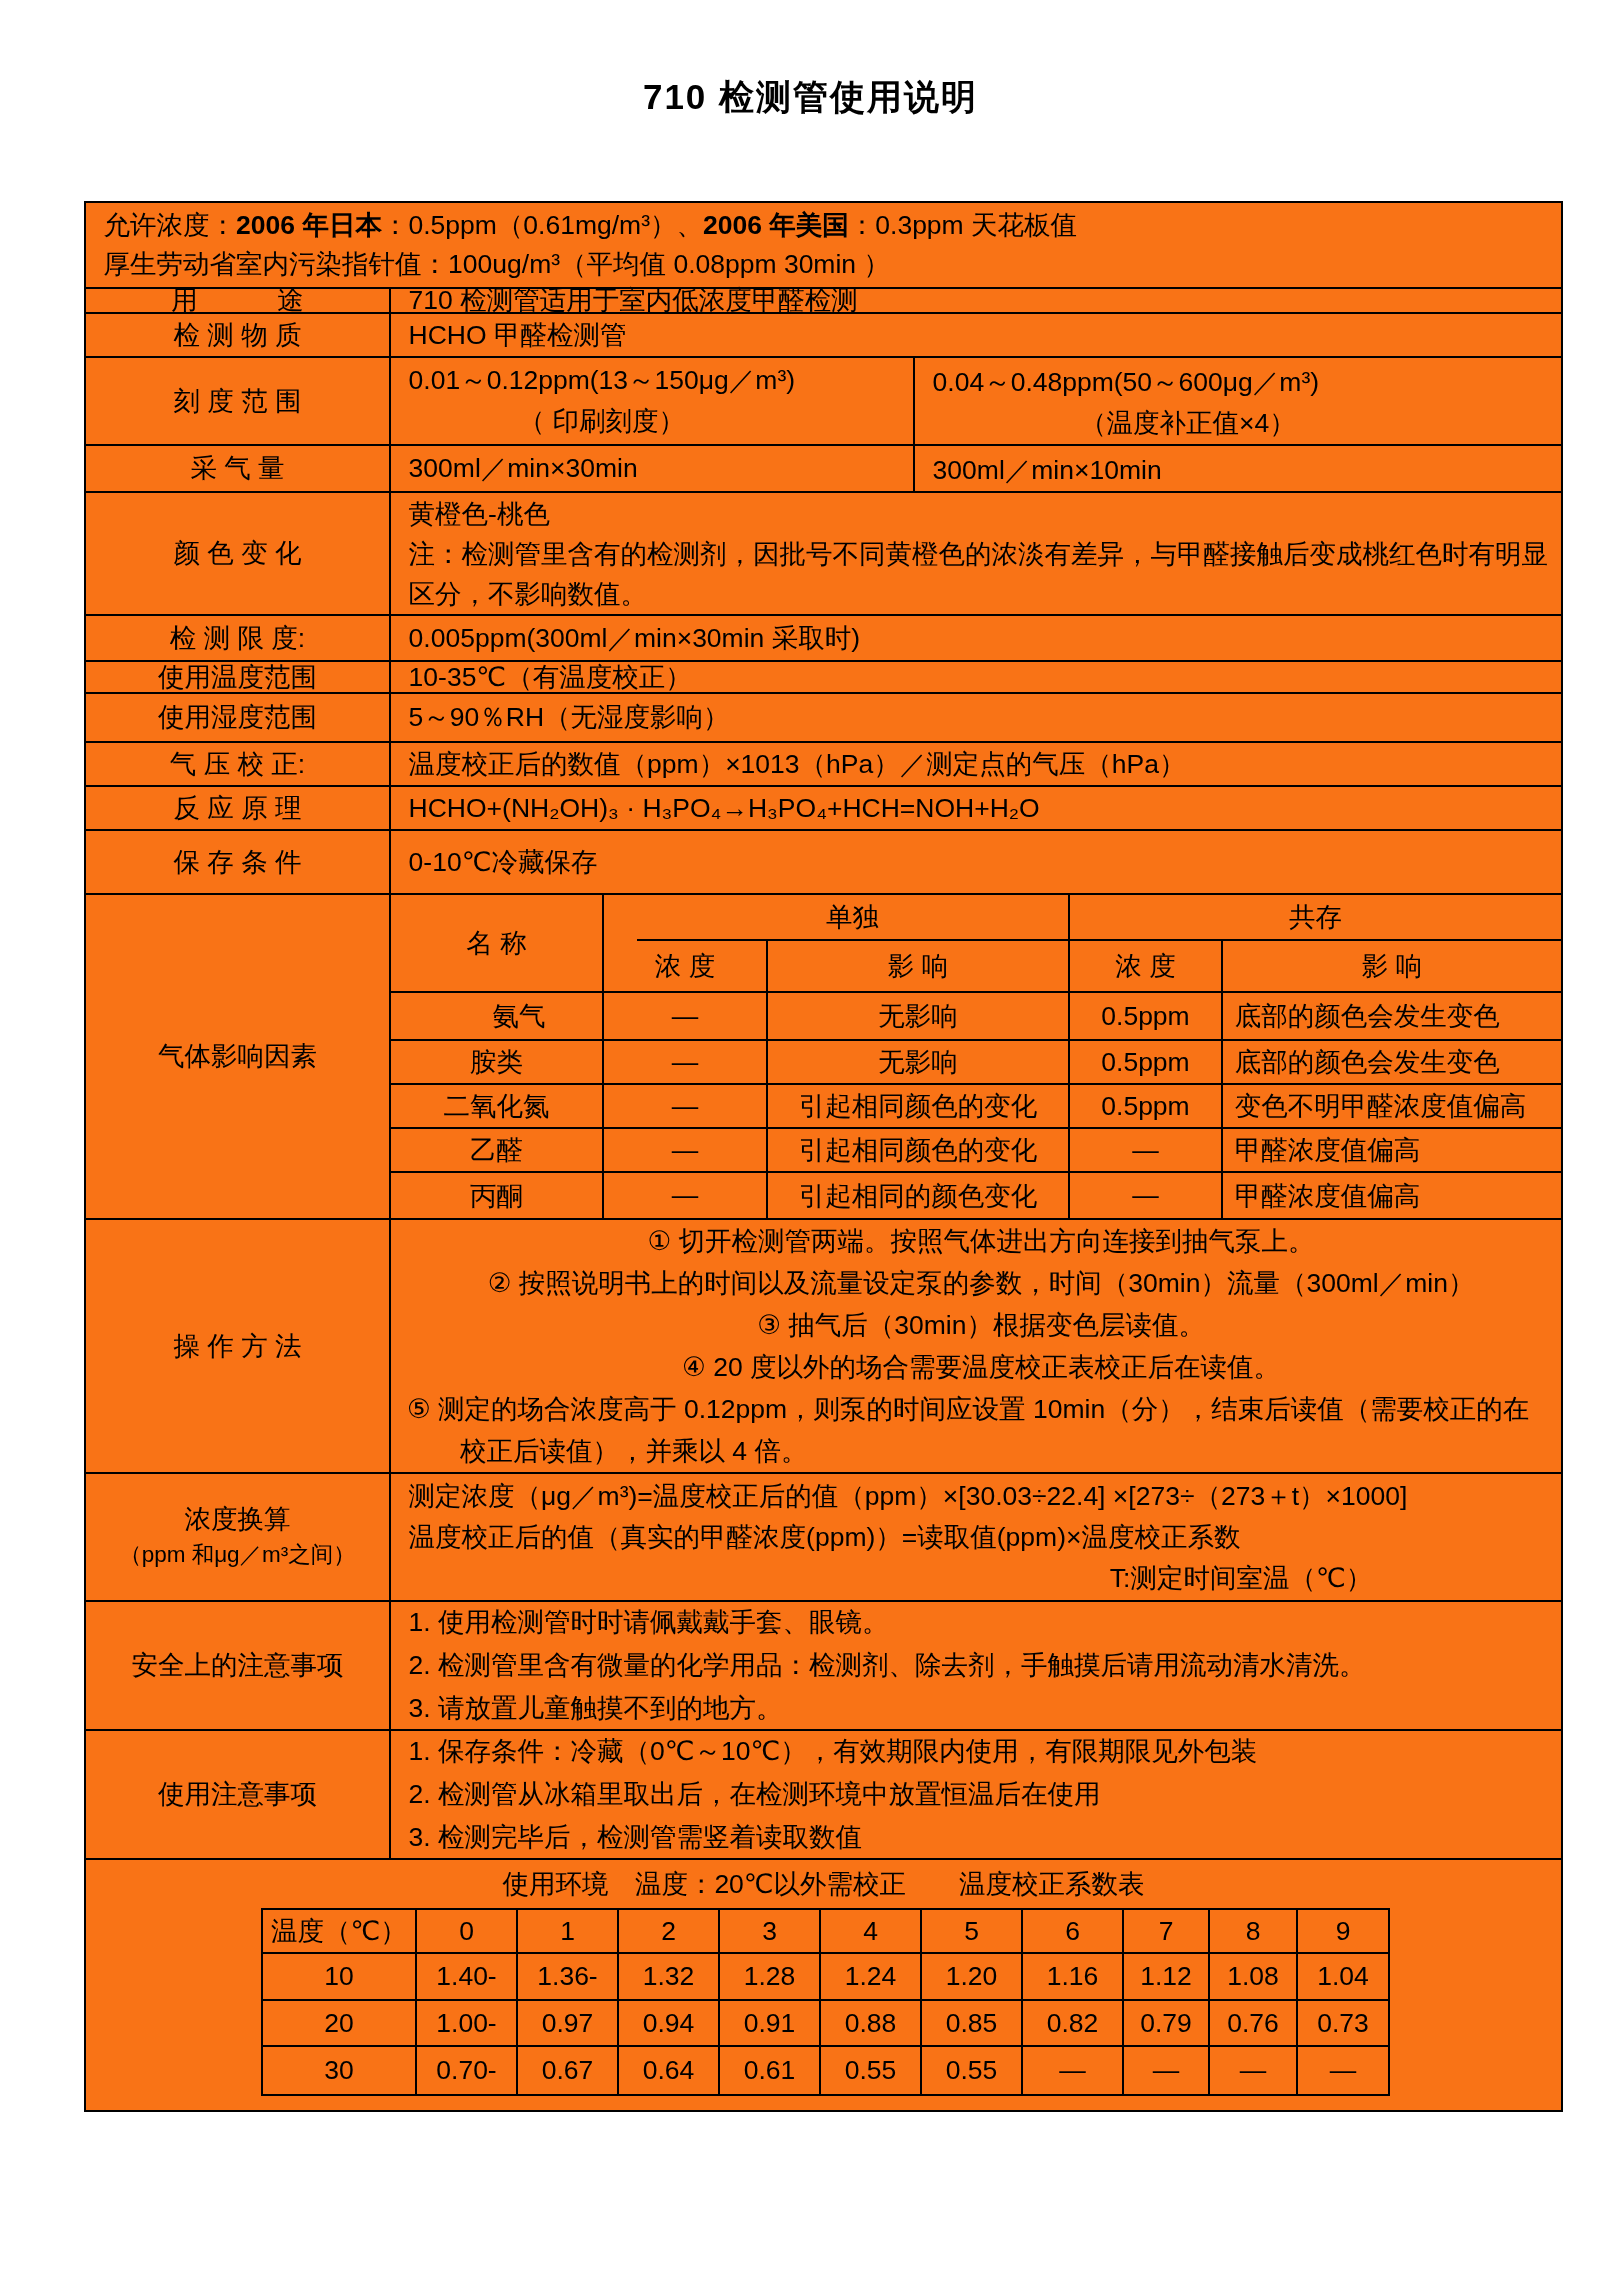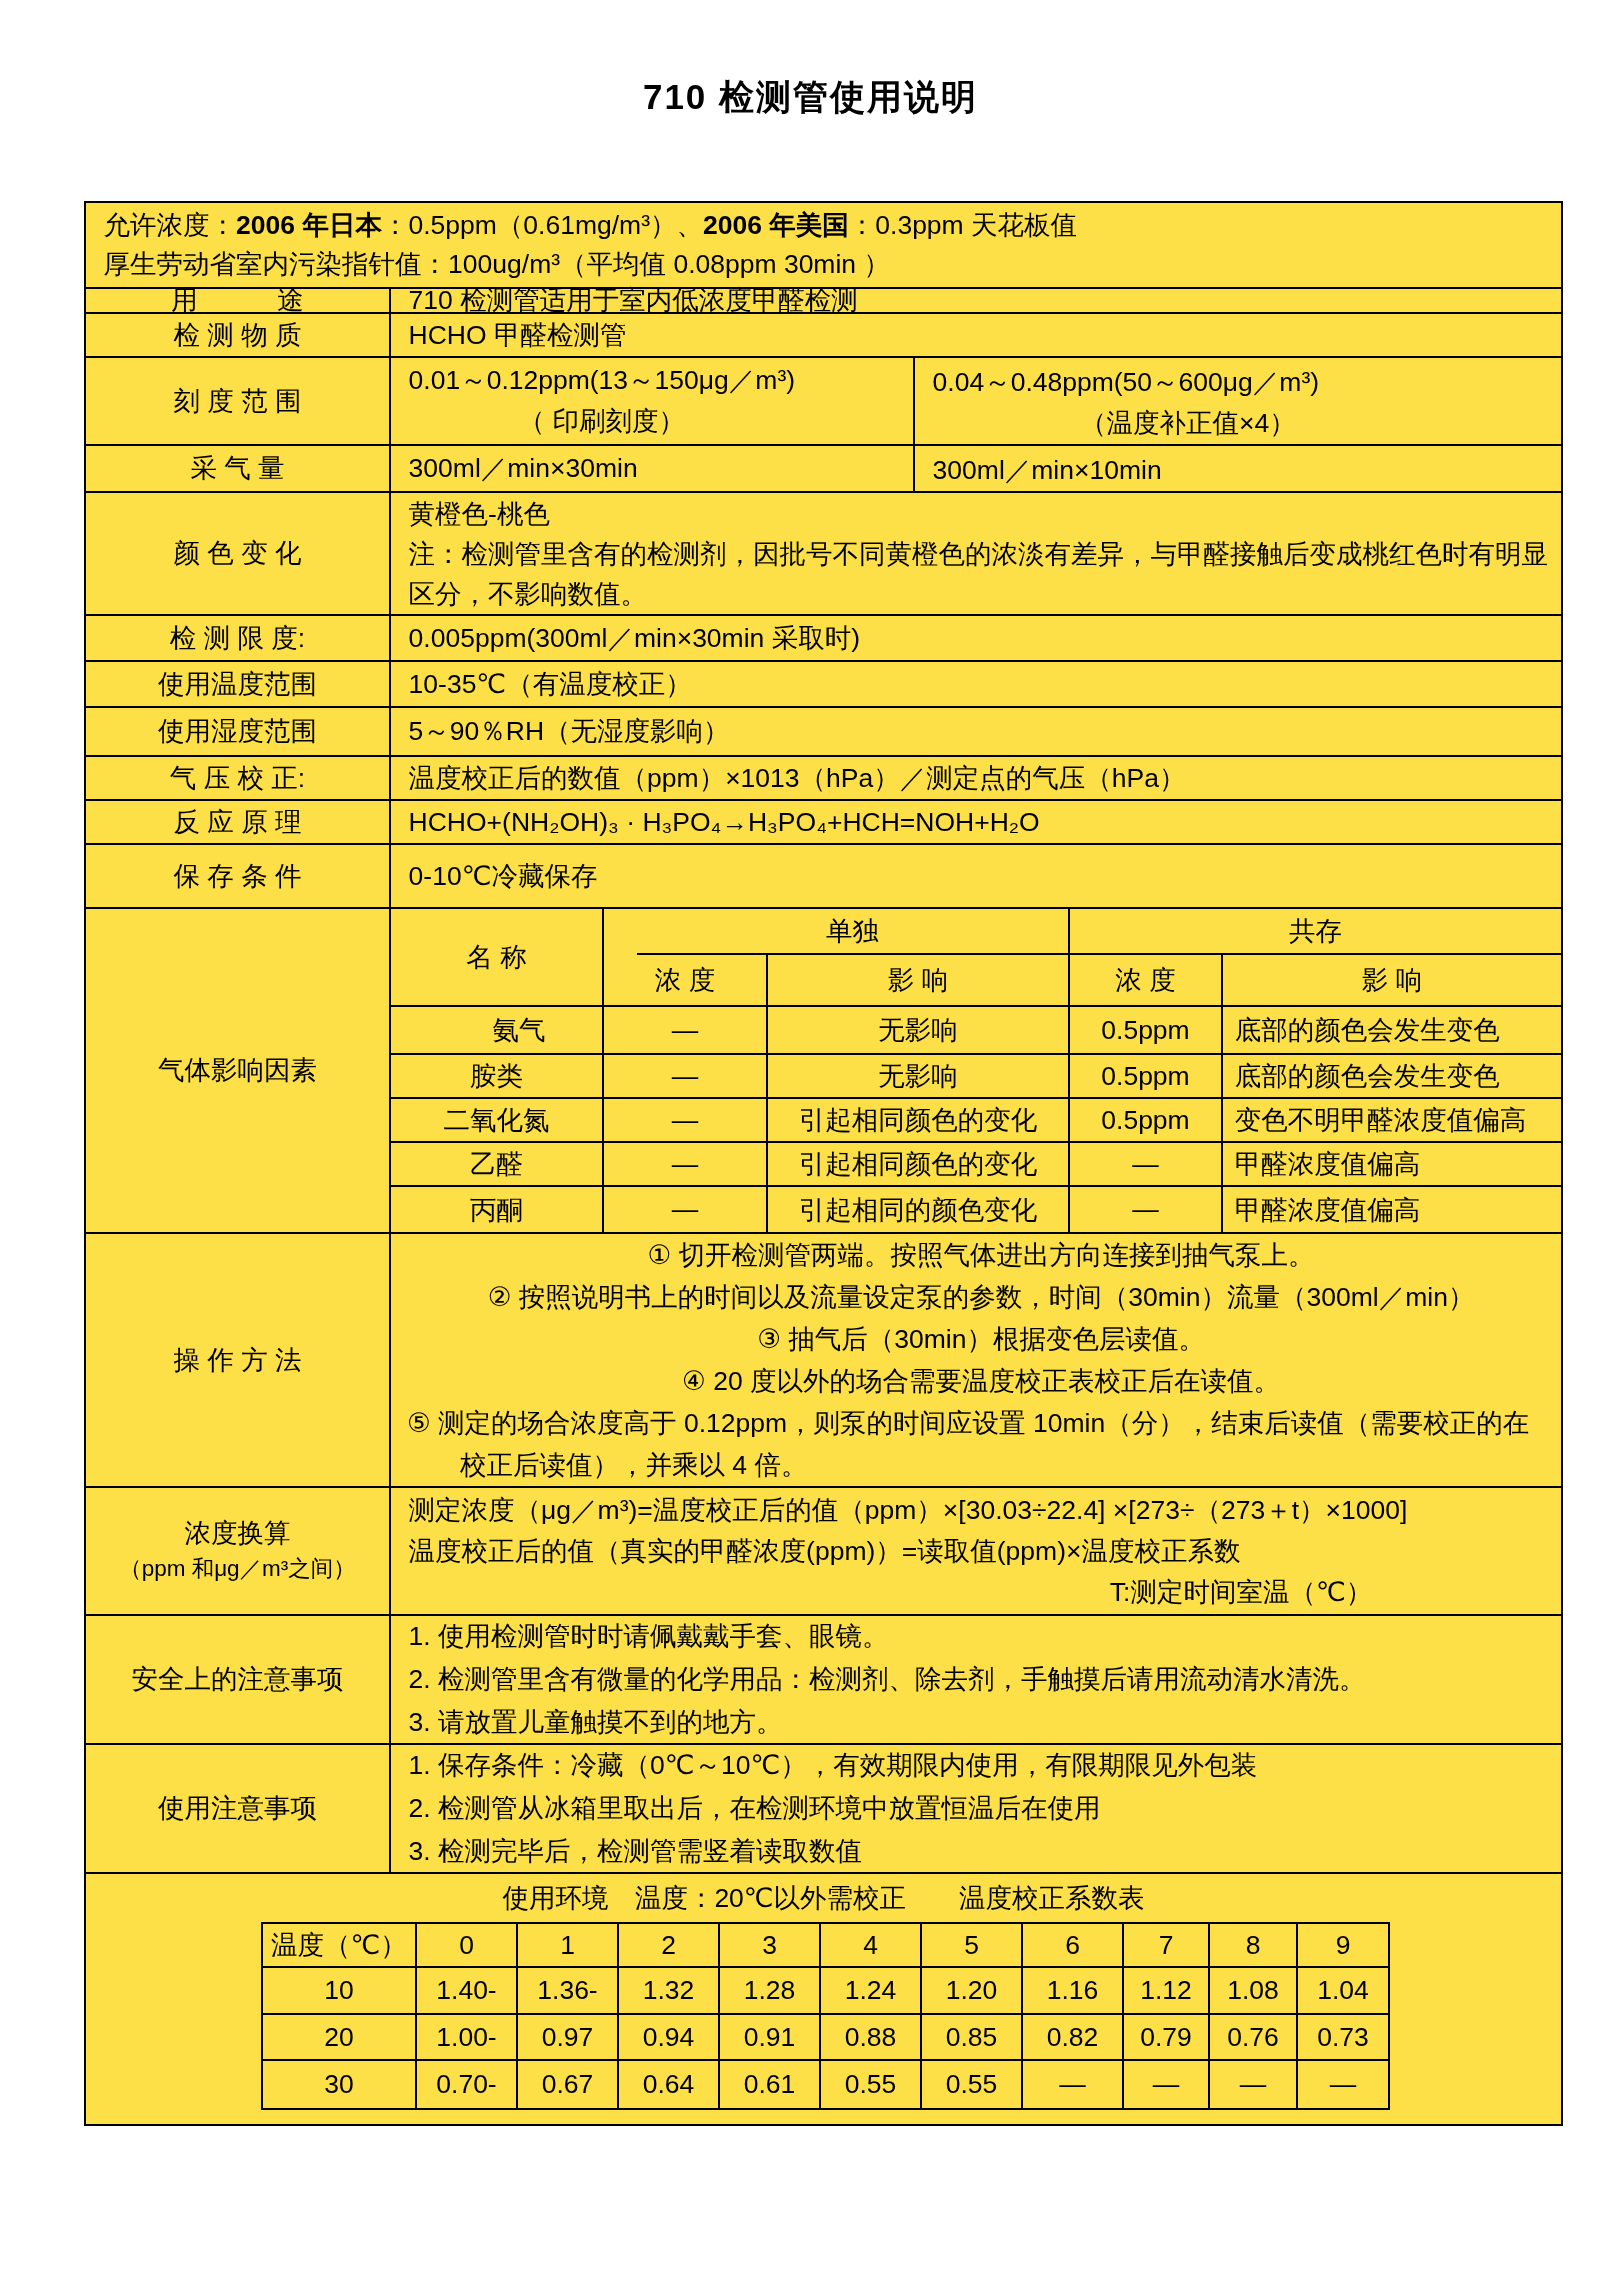--- a/index.html
+++ b/index.html
@@ -2,21 +2,21 @@
 <html><head>
 <meta charset="utf-8">
 <style>
   * { margin:0; padding:0; box-sizing:border-box; }
   html,body { background:#fff; }
   body {
     width:1621px; height:2293px; position:relative; color:#000;
     font-family:"Liberation Sans","DejaVu Sans",sans-serif;
   }
   .page-title { text-align:center; padding-top:74px; font-size:35px; font-weight:bold; letter-spacing:2px; }
-  .doc { position:absolute; left:84px; top:201px; width:1479px; border:2.9px solid #000; background:#fde047; }
+  .doc { position:absolute; left:84px; top:201px; width:1479px; border:2.9px solid #000; background:#f97316; }
   .row { display:flex; border-bottom:2px solid #000; align-items:stretch; }
   .row.thick { border-bottom-width:2.9px; }
   .row.last { border-bottom:none; }
   .label {
     flex:0 0 305px; width:305px; border-right:2px solid #000;
     display:flex; flex-direction:column; align-items:center; justify-content:center;
     text-align:center; font-size:26.5px; line-height:35px;
   }
   .label .small { font-size:22.5px; }
   .content {
@@ -24,21 +24,21 @@
     font-size:26.5px; line-height:41px; padding-left:17.6px; padding-right:7.8px;
   }
   .split { flex:1; display:flex; }
   .sub { display:flex; flex-direction:column; justify-content:center; font-size:26.5px; line-height:41px; padding-left:17.6px; }
   .sub.sleft { flex:0 0 524px; border-right:2px solid #000; }
   .sub.sright { flex:1;justify-content:flex-end; }
   .cline { text-align:center; padding-right:118px; }
   b.seg { font-weight:bold; }
   
   .r1{height:86px}.r2{height:25px}.r3{height:44px}.r4{height:88px}.r5{height:47px}
-  .r6{height:123px}.r7{height:46px}.r8{height:46px}.r9{height:49px}.r10{height:44px}
+  .r6{height:123px}.r7{height:46px}.r8{height:32px}.r9{height:49px}.r10{height:44px}
   .r11{height:44px}.r12{height:64px}.r14{height:254px}.r15{height:128px}
   .r16{height:129px}.r17{height:129px}.r18{height:250px}
   
   .gas-grid {
     flex:1; display:grid;
     grid-template-columns:213px 164px 302px 153px 1fr;
     grid-template-rows:46px 52px 48px 44px 44px 44px 45px;
   }
   .gc { display:flex; align-items:center; justify-content:center; font-size:26.5px; }
   .br { border-right:2px solid #000; }

